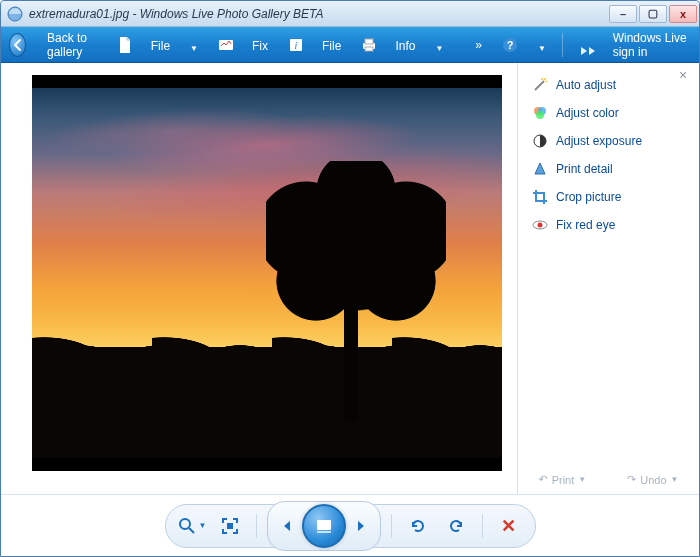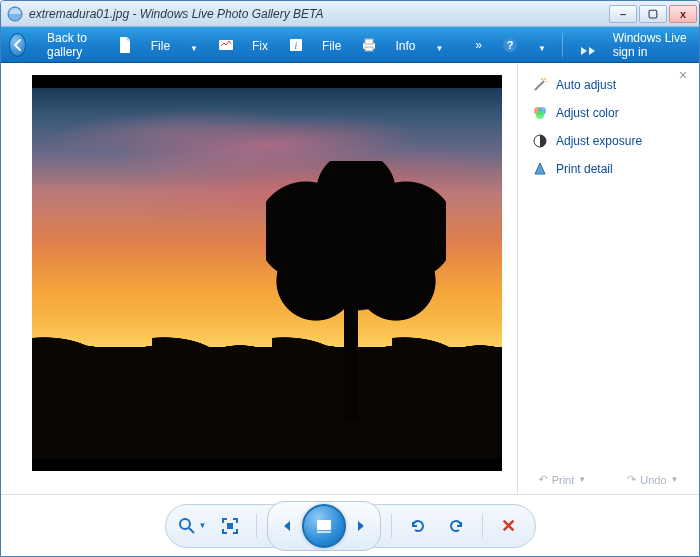--- a/index.html
+++ b/index.html
@@ -202,20 +202,37 @@
           <span class="lbl">Adjust exposure</span>
         </div>
         <div class="fixitem">
           <span class="ficn">
               <svg width="16" height="16" viewBox="0 0 16 16">
                 <path d="M8 2L13 13H3z" fill="#5aa0dd" stroke="#2a6aa5"></path>
               </svg>
             </span>
           <span class="lbl">Print detail</span>
         </div>
+        <div class="fixitem">
+          <span class="ficn">
+              <svg width="16" height="16" viewBox="0 0 16 16">
+                <path d="M4 1v11h11M1 4h11v11" stroke="#3a8fd6" stroke-width="2" fill="none"></path>
+              </svg>
+            </span>
+          <span class="lbl">Crop picture</span>
+        </div>
+        <div class="fixitem">
+          <span class="ficn">
+              <svg width="16" height="16" viewBox="0 0 16 16">
+                <ellipse cx="8" cy="8" rx="7" ry="4" fill="#fff" stroke="#888"></ellipse>
+                <circle cx="8" cy="8" r="2.5" fill="#d33"></circle>
+              </svg>
+            </span>
+          <span class="lbl">Fix red eye</span>
+        </div>
       </div>
       <div class="undoredo">
         <div class="ur">
           <span>↶</span>
           <span>Print</span>
           <span style="font-size:8px">▼</span>
         </div>
         <div class="ur">
           <span>↷</span>
           <span>Undo</span>

